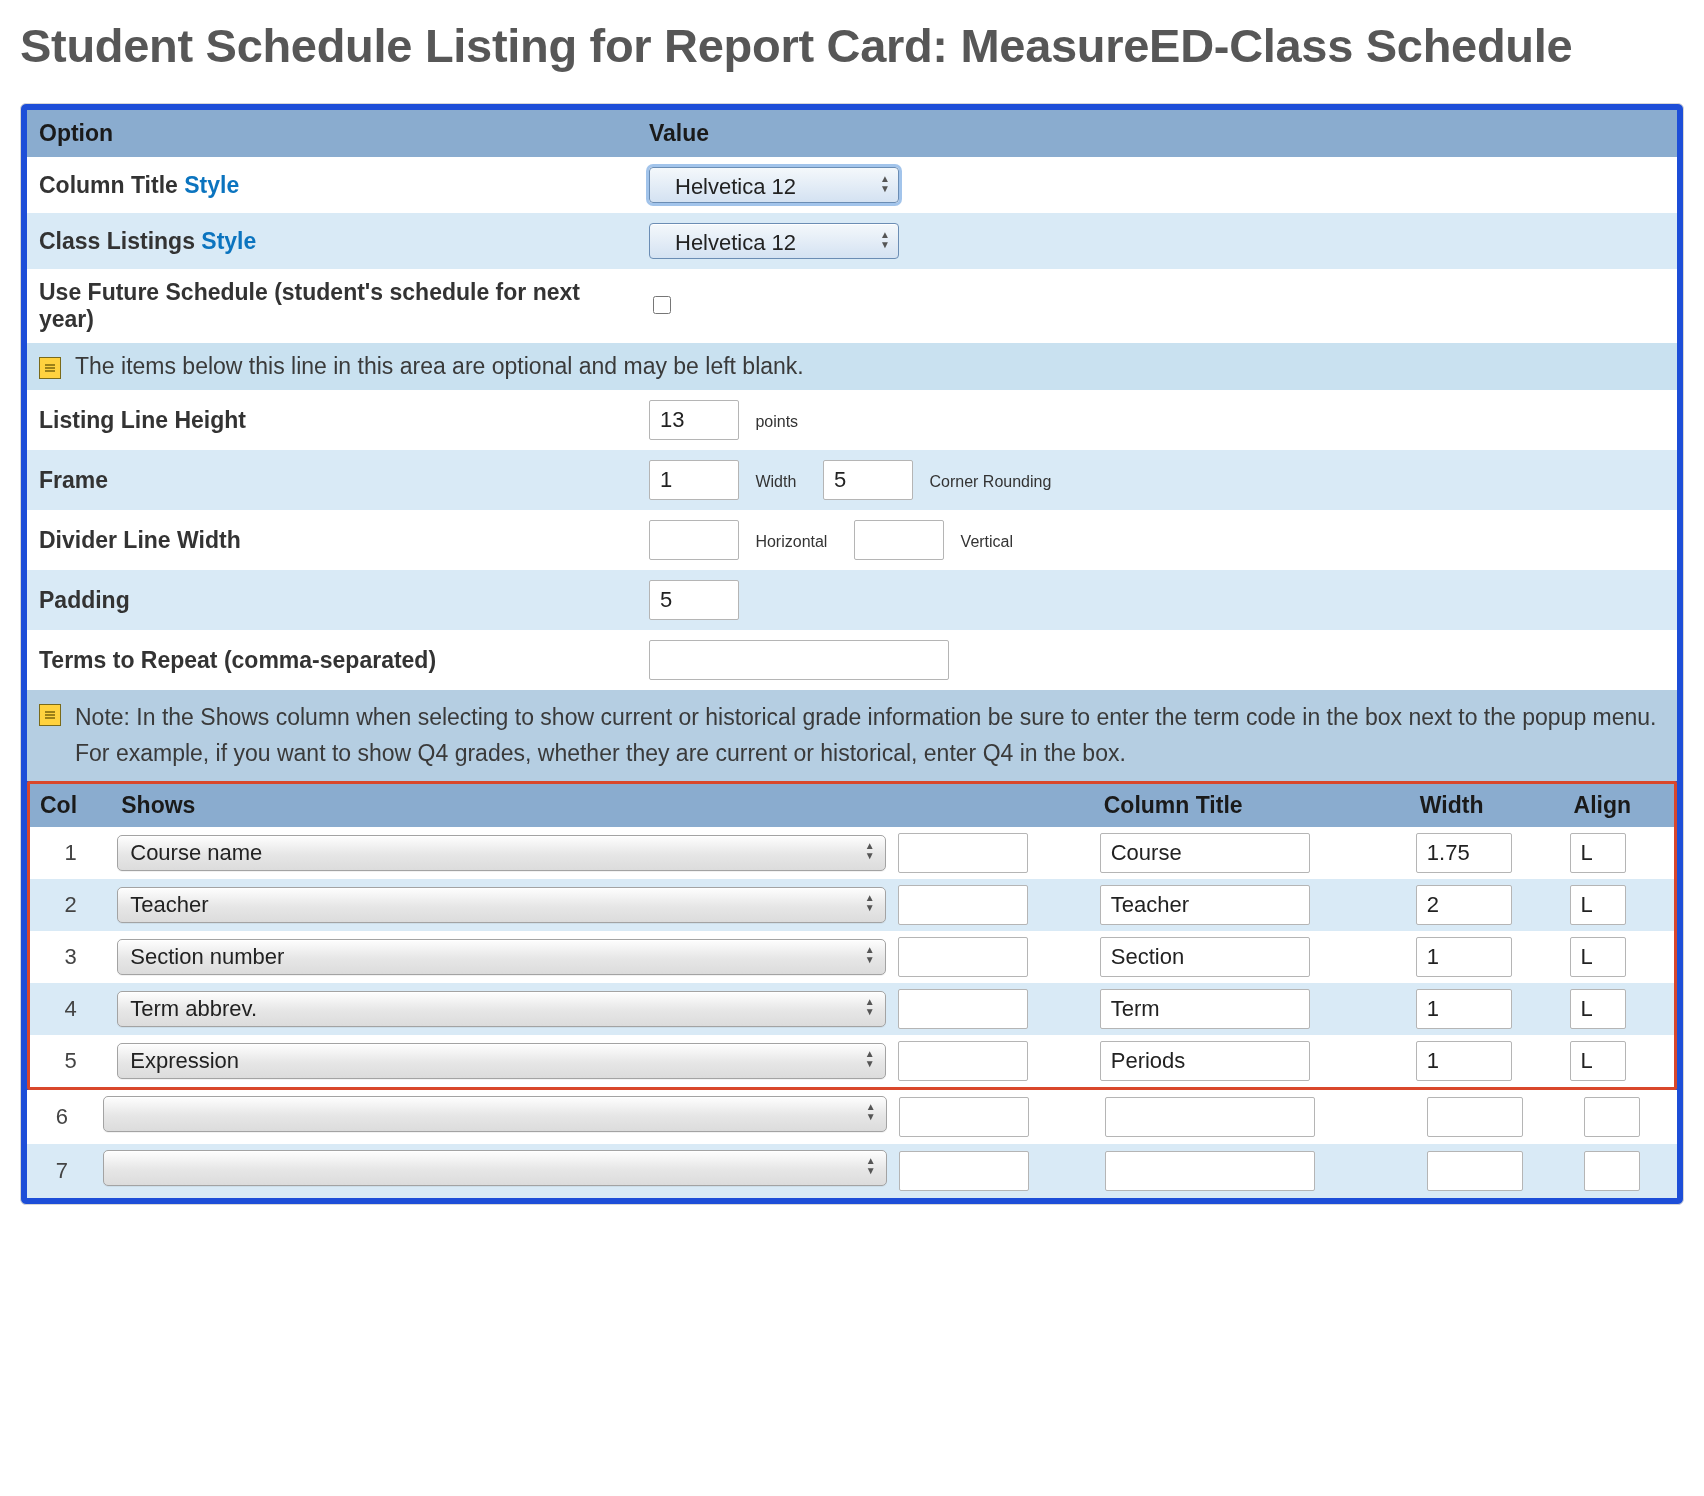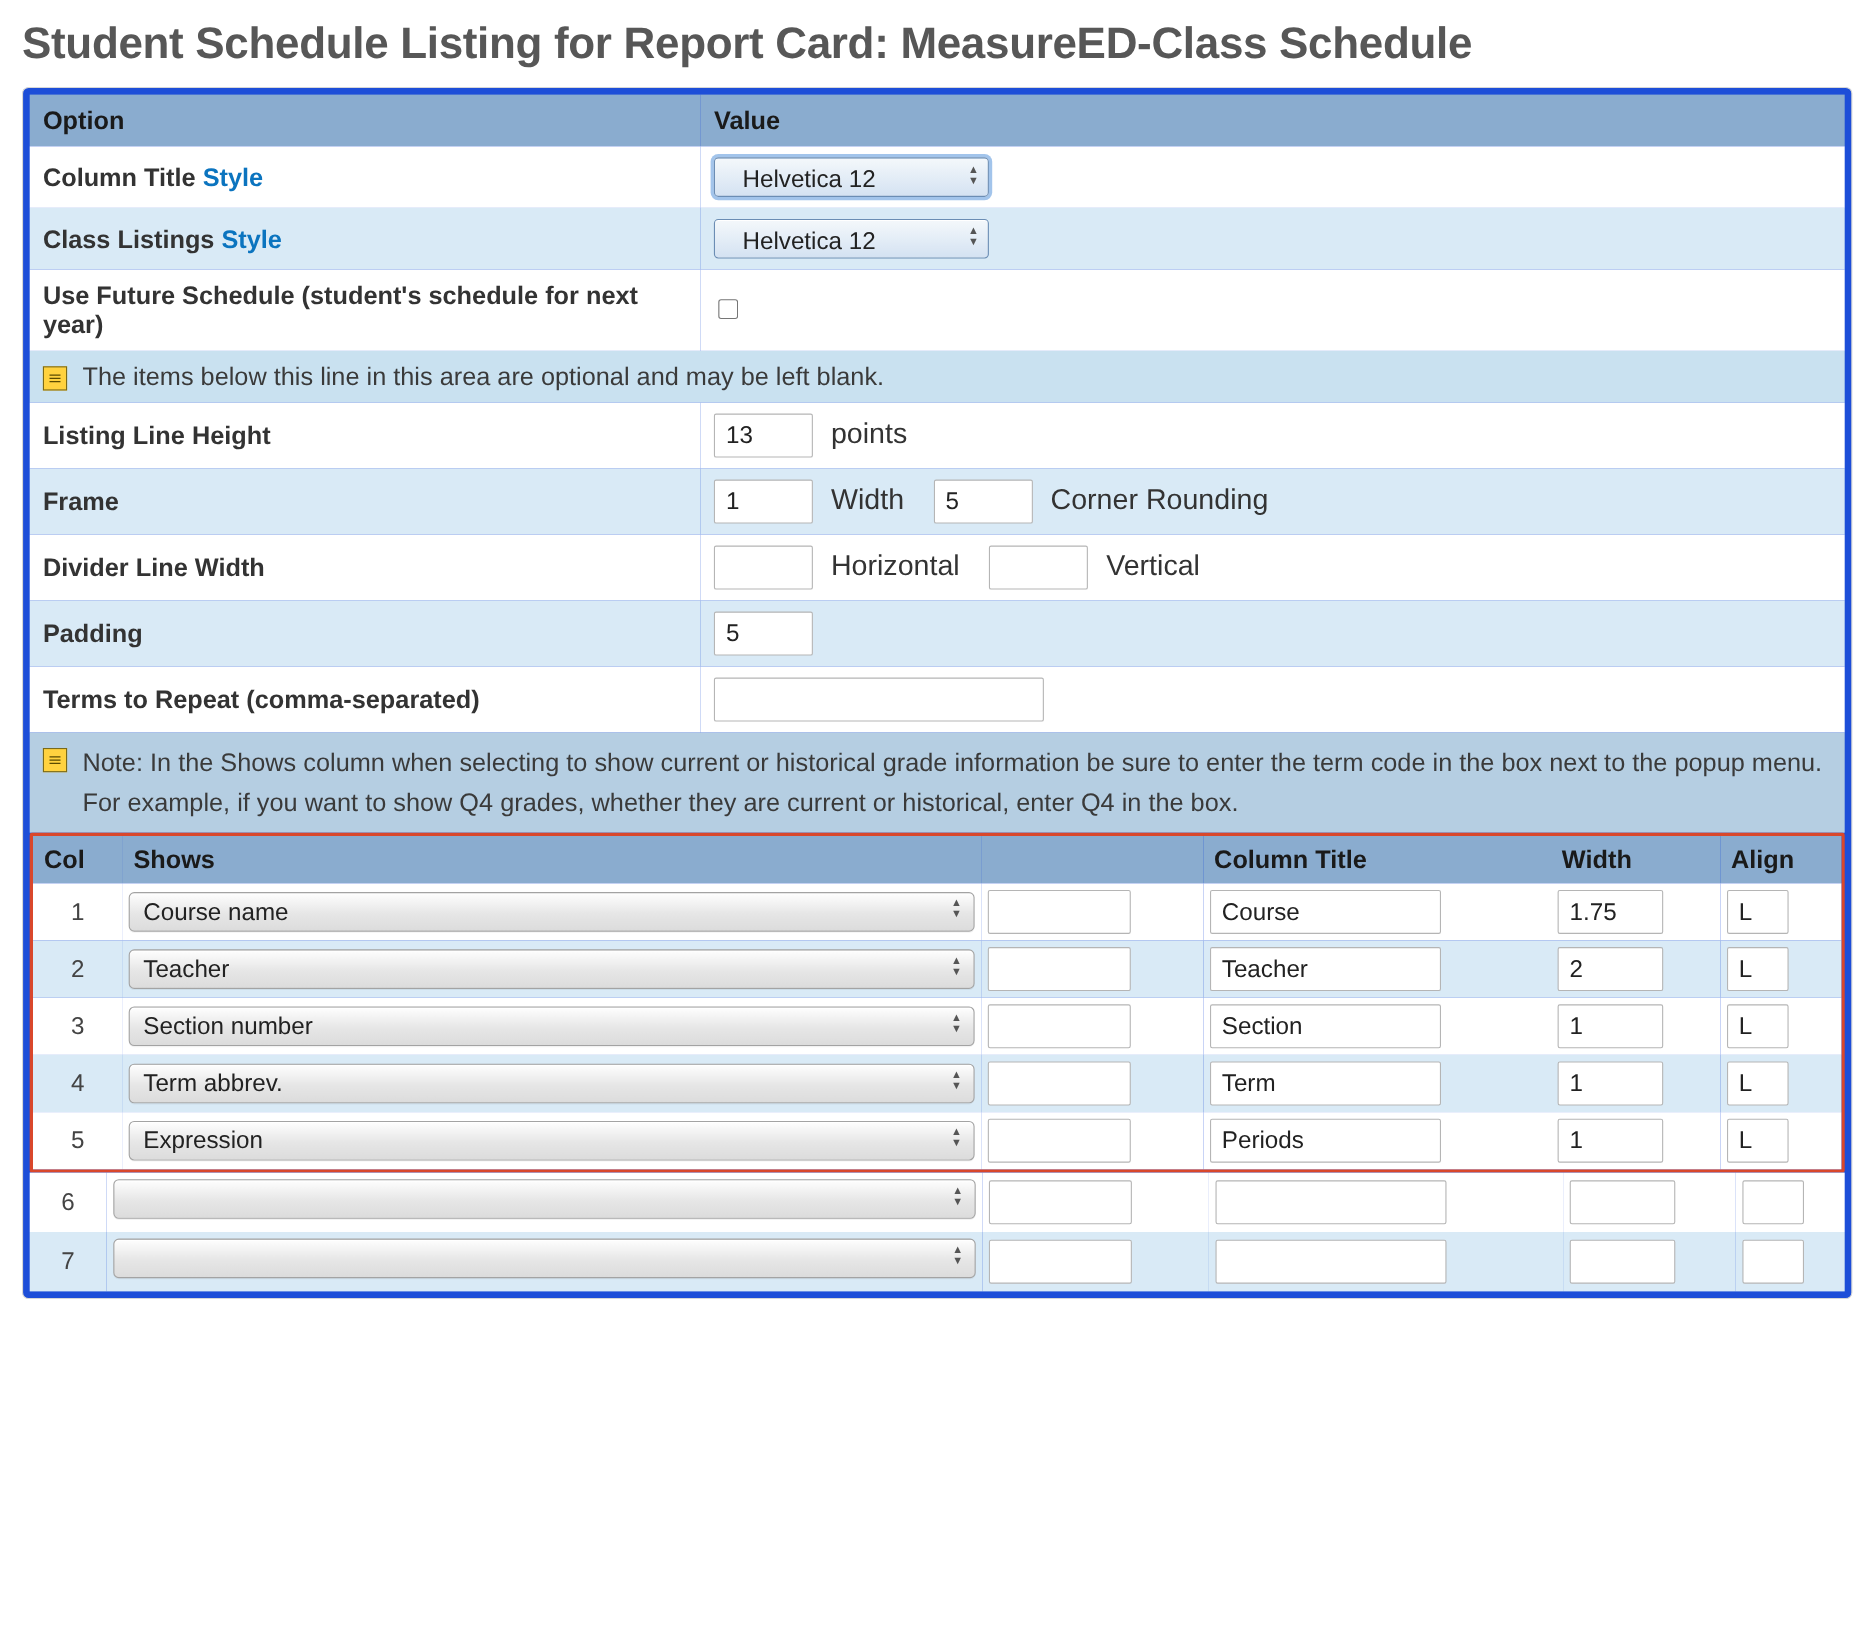--- a/index.html
+++ b/index.html
@@ -5,24 +5,24 @@
   * { box-sizing: border-box; }
   body {
     margin: 0;
     padding: 18px 20px;
     font-family: "Helvetica Neue", Helvetica, Arial, sans-serif;
     font-size: 23px;
     color: #333;
     background: #fff;
   }
   h1.page-title {
-    font-size: 40px;
+    font-size: 47px;
     font-weight: 700;
     color: #575757;
-    margin: 0 0 16px 0;
+    margin: 0 0 30px 0;
     letter-spacing: -0.3px;
   }
   .panel {
     border: 1px solid #d7d7d7;
     border-radius: 6px;
     padding: 6px;
     background: #1d4ed8;
   }
   table.options {
     width: 100%;
@@ -76,21 +76,21 @@
     background: #fff;
     height: 40px;
     font-size: 22px;
     padding: 3px 10px;
     border-radius: 2px;
     color: #222;
   }
   .txt.small { width: 90px; }
   .txt.med { width: 300px; }
   .pointslbl, .lbl-right {
-    margin-left: 10px; font-size: 26px; color: #333;
+    margin-left: 10px; font-size: 16px; color: #333;
   }
   .callout {
     display: flex;
     align-items: flex-start;
     gap: 14px;
   }
   
   .note-row td {
     background: #C9E1F0 !important;
     color: #3a3a3a;

